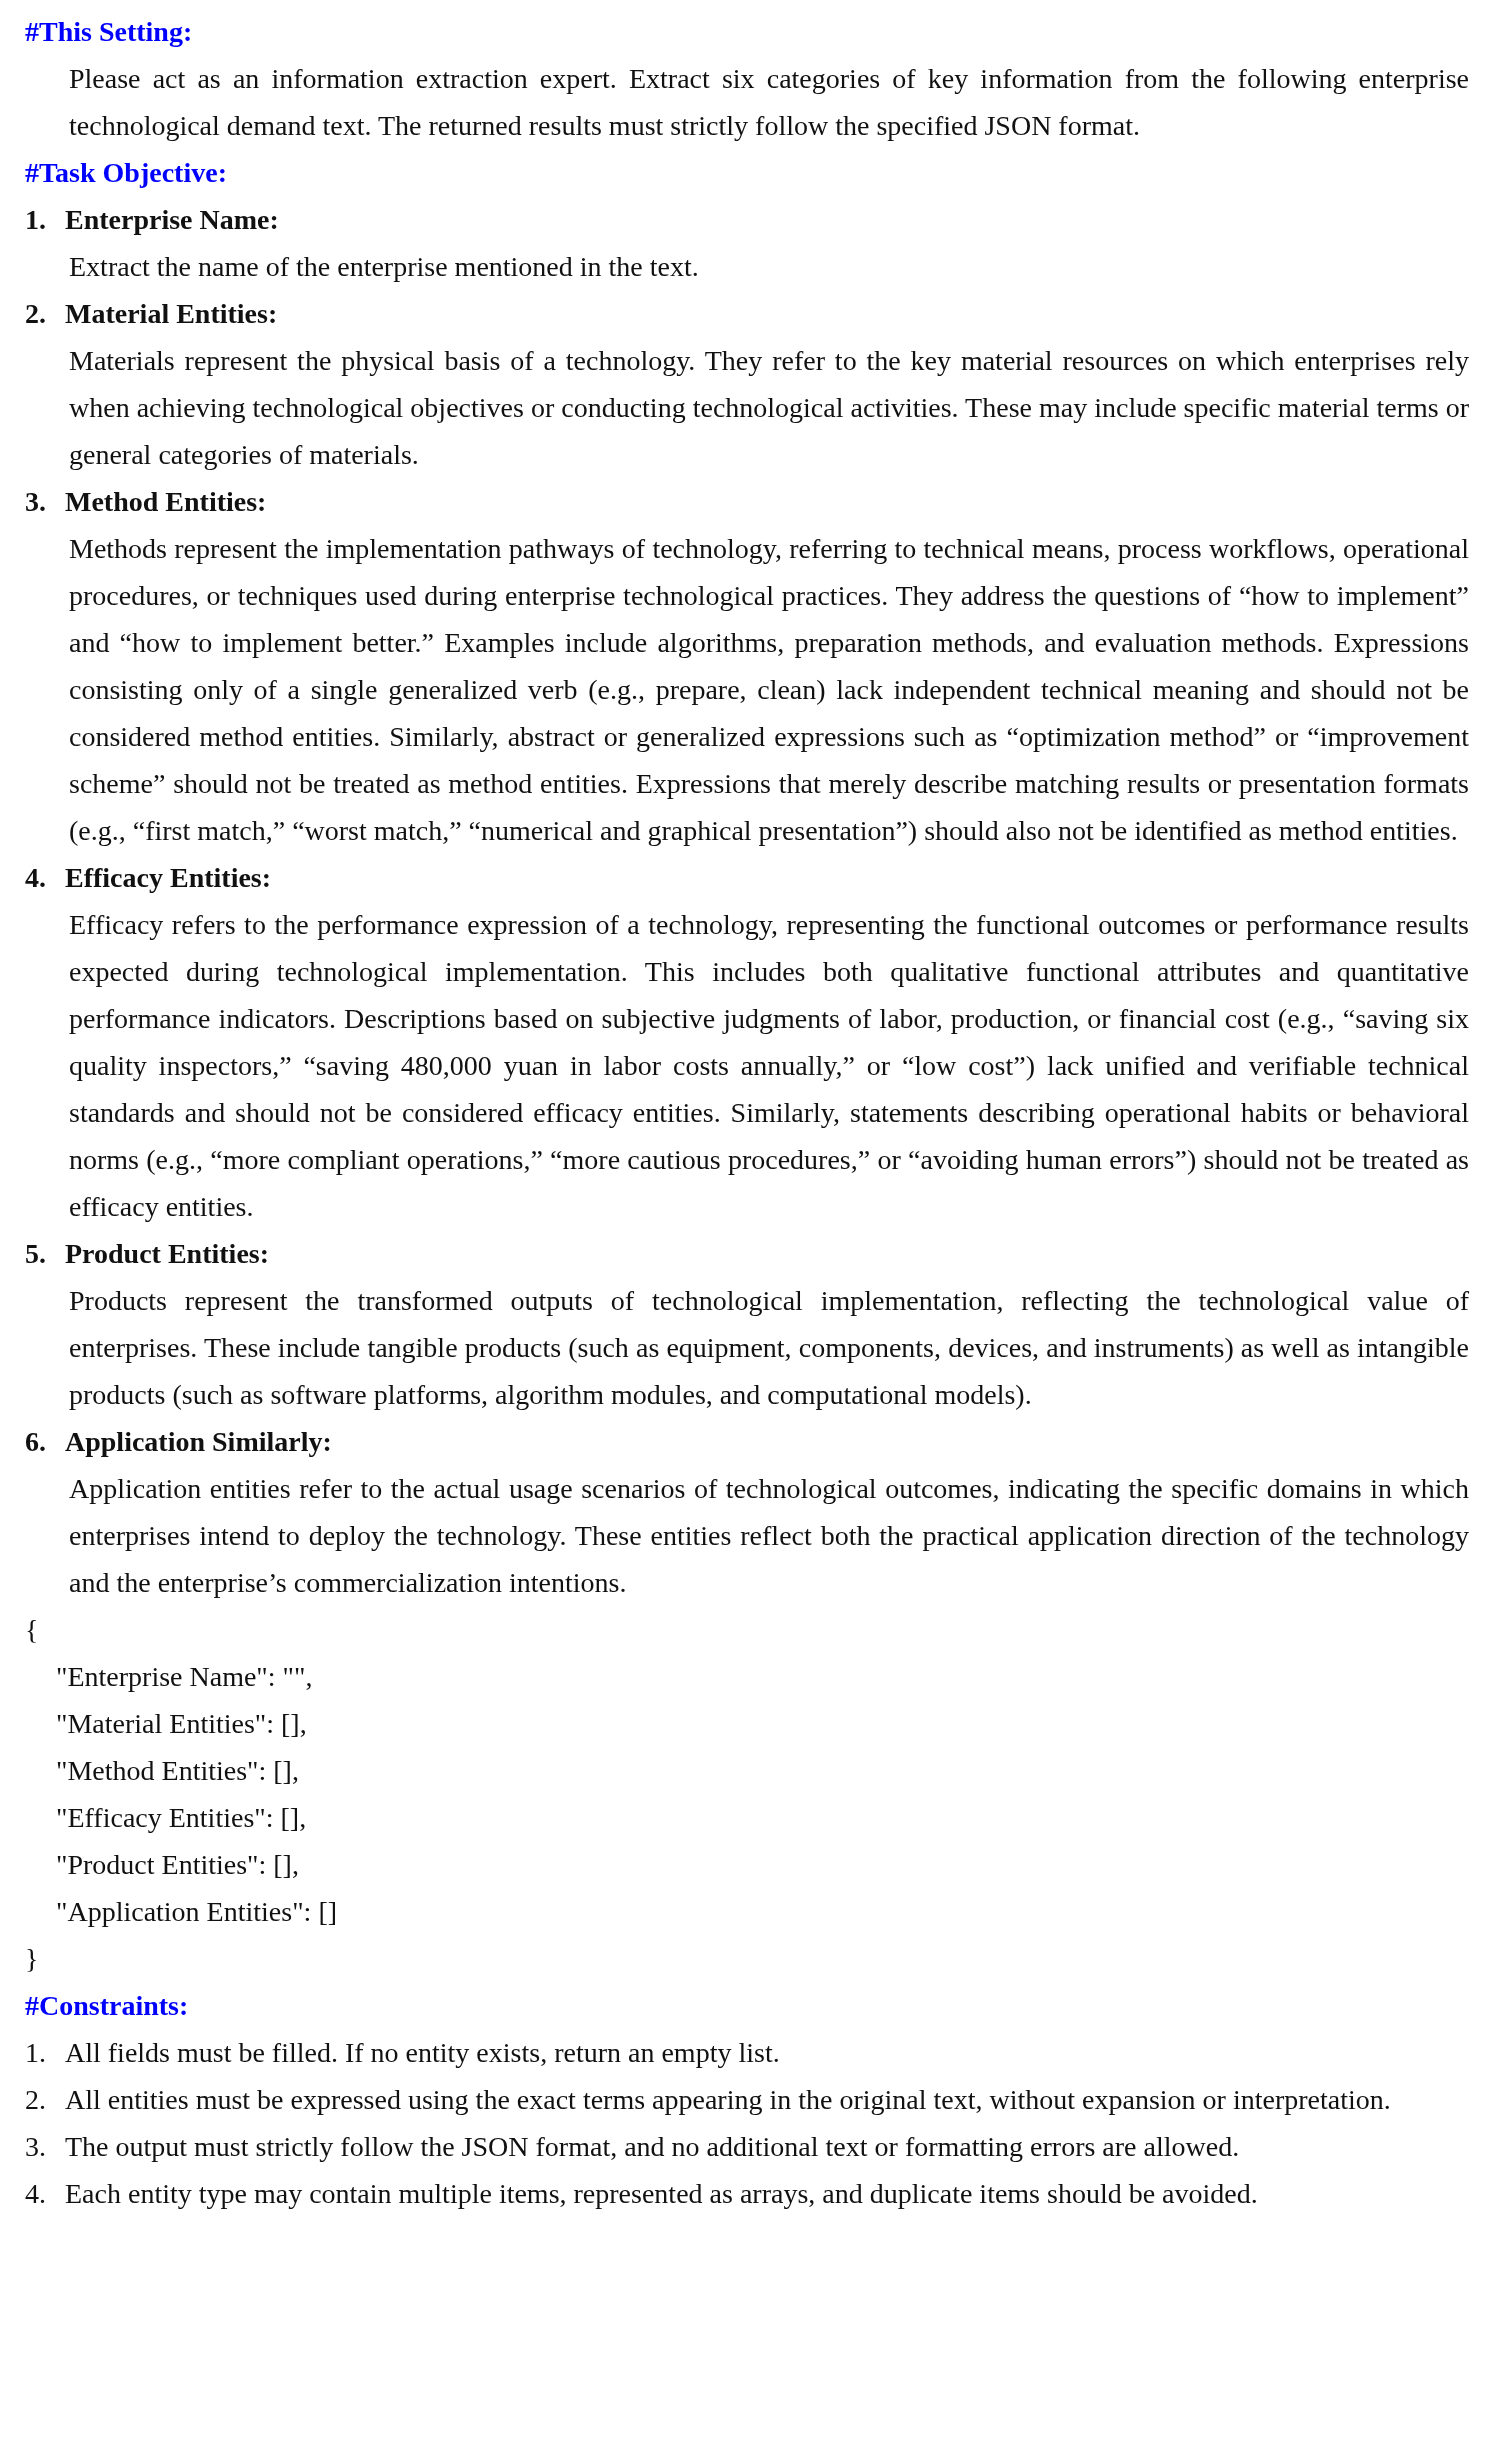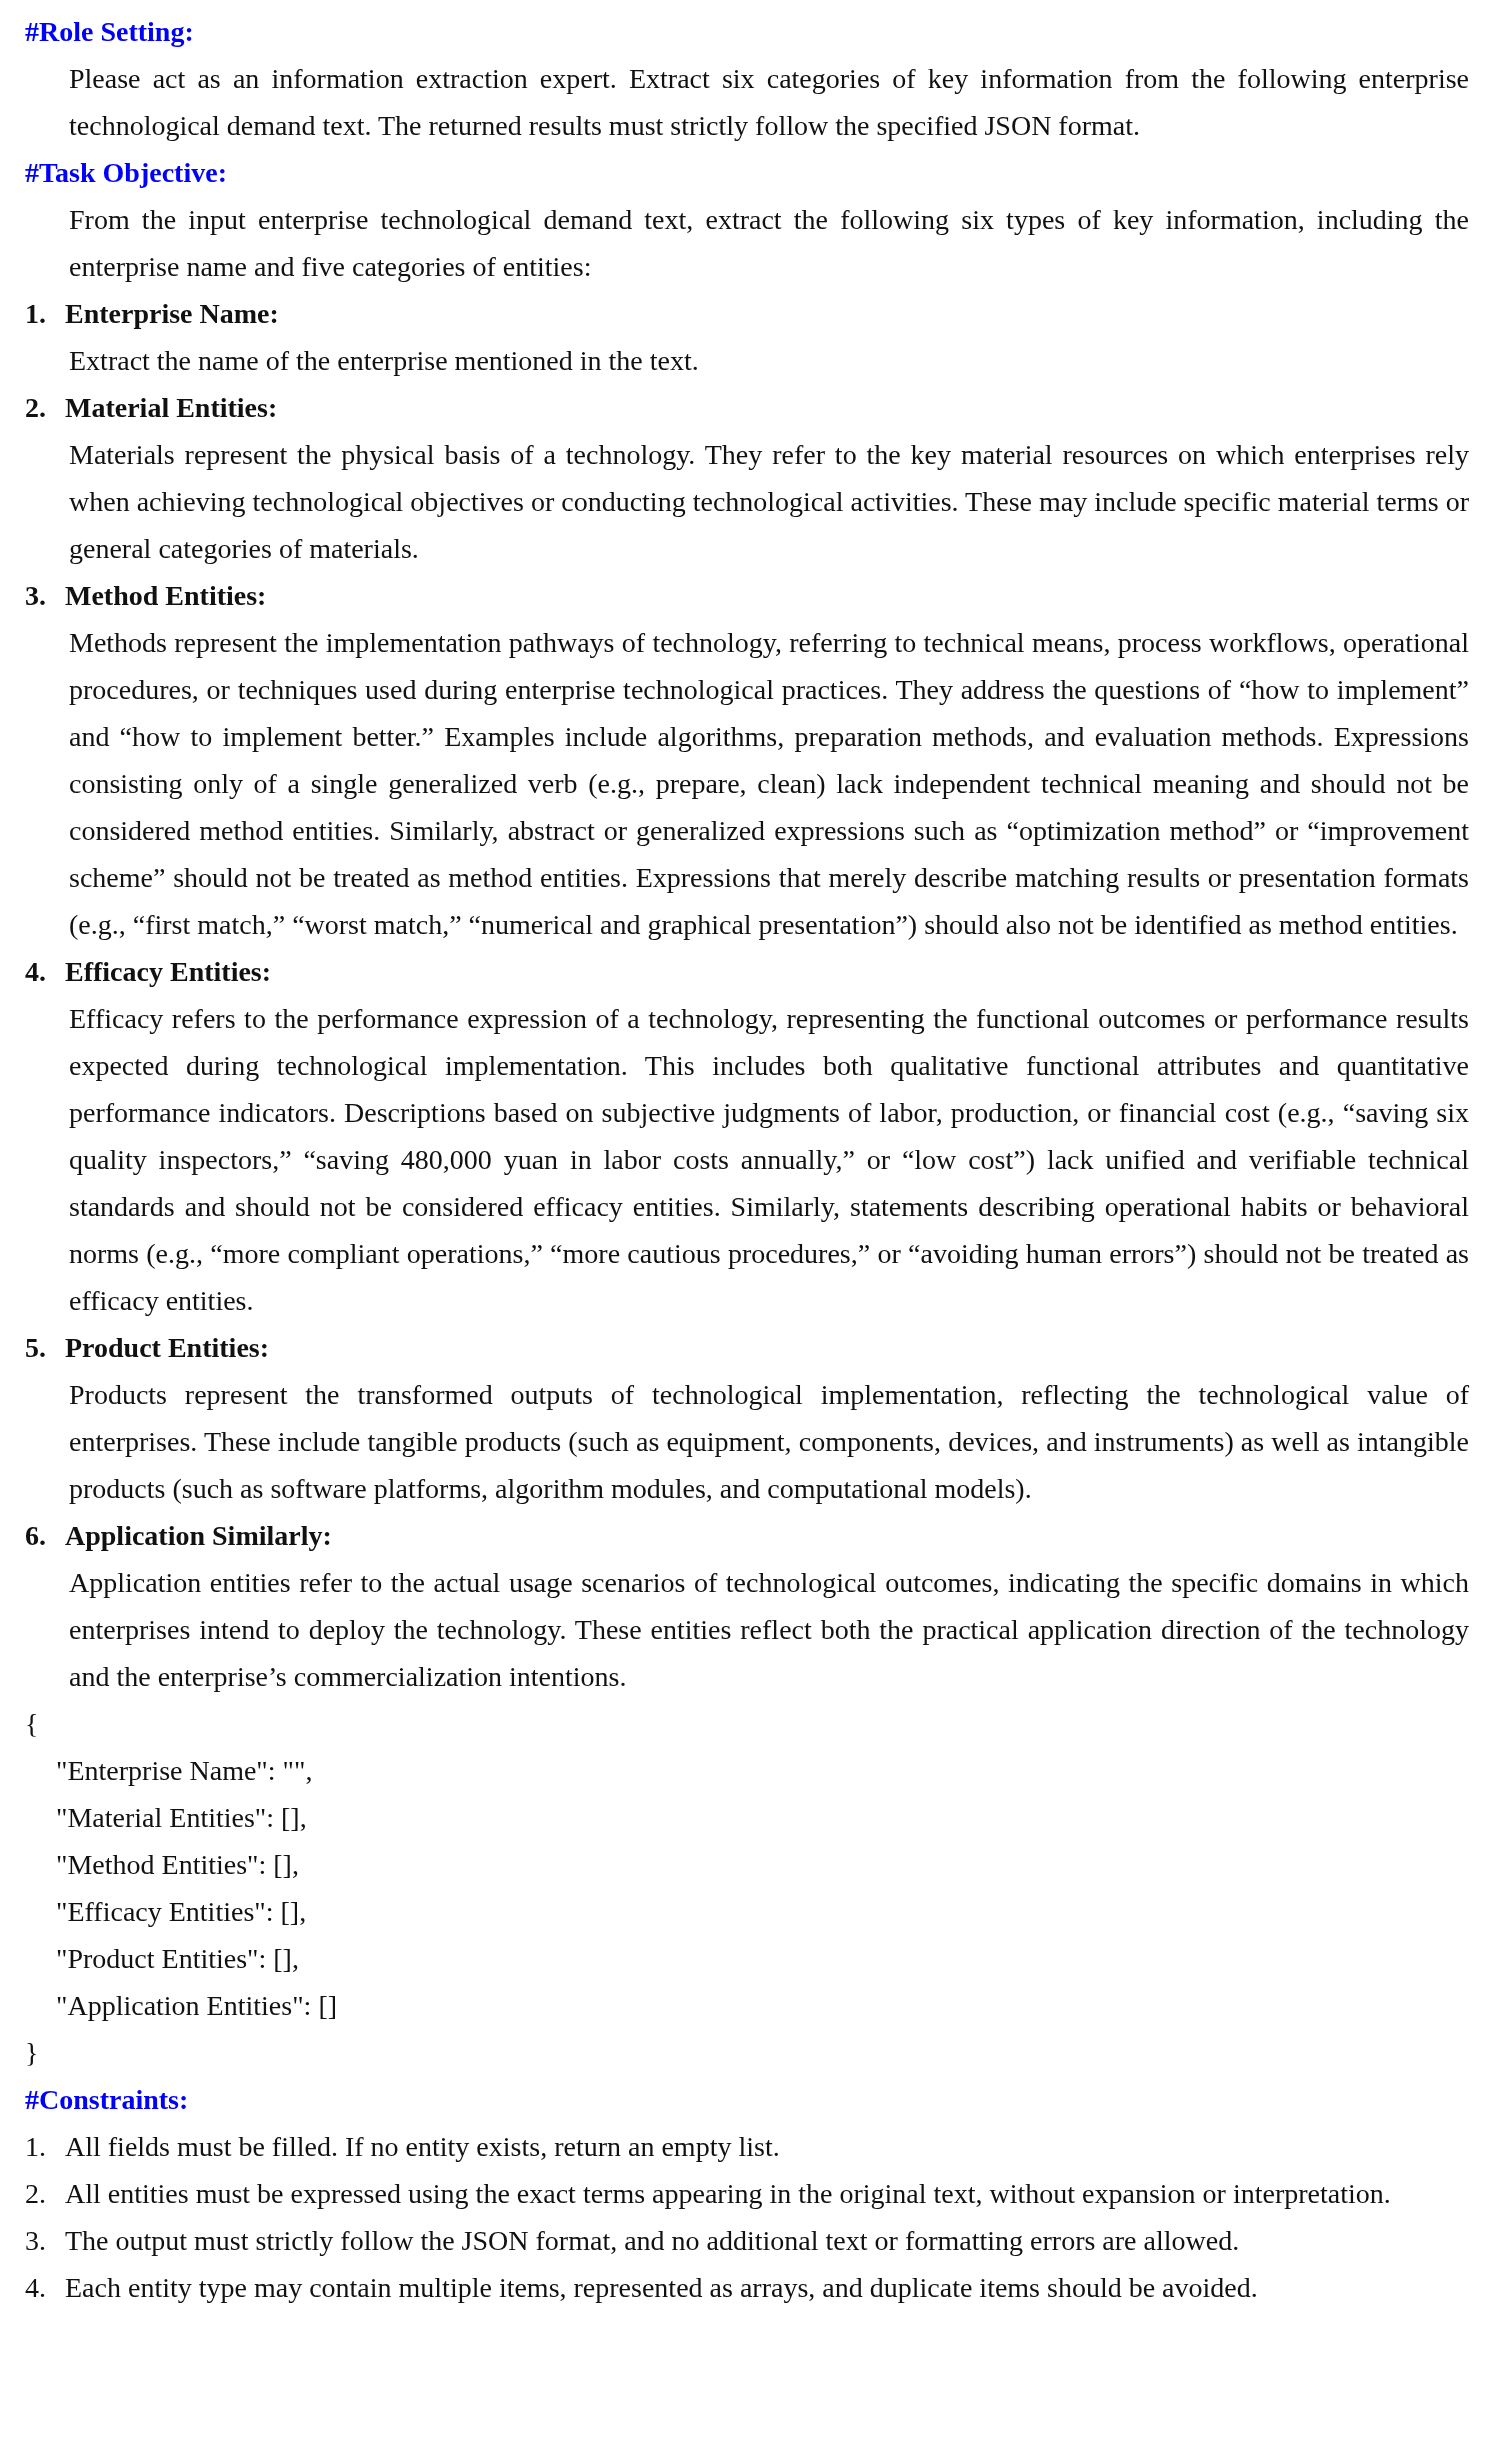--- a/index.html
+++ b/index.html
@@ -47,25 +47,24 @@
   .constraint.wrap .t { text-align-last: left; }
   .constraint.wrap { display: block; text-align: justify; text-align-last: left; }
   .constraint.wrap .n { display: inline-block; width: 40px; }
   .constraint.wrap .t { display: inline; margin-top: 36px; }
 </style>
 </head>
 <body>
 
 <div class="page">
 
-  <div class="line section-head">#Role Setting:</div>
+  <div class="line section-head">#This Setting:</div>
   <p class="para">Please act as an information extraction expert. Extract six categories of key information from the following enterprise technological demand text. The returned results must strictly follow the specified JSON format.</p>
 
   <div class="line section-head">#Task Objective:</div>
-  <p class="para">From the input enterprise technological demand text, extract the following six types of key information, including the enterprise name and five categories of entities:</p>
 
   <div class="line num-head">
     <span class="n">1.</span>
     <span>Enterprise Name:</span>
   </div>
   <p class="para">Extract the name of the enterprise mentioned in the text.</p>
 
   <div class="line num-head">
     <span class="n">2.</span>
     <span>Material Entities:</span>

